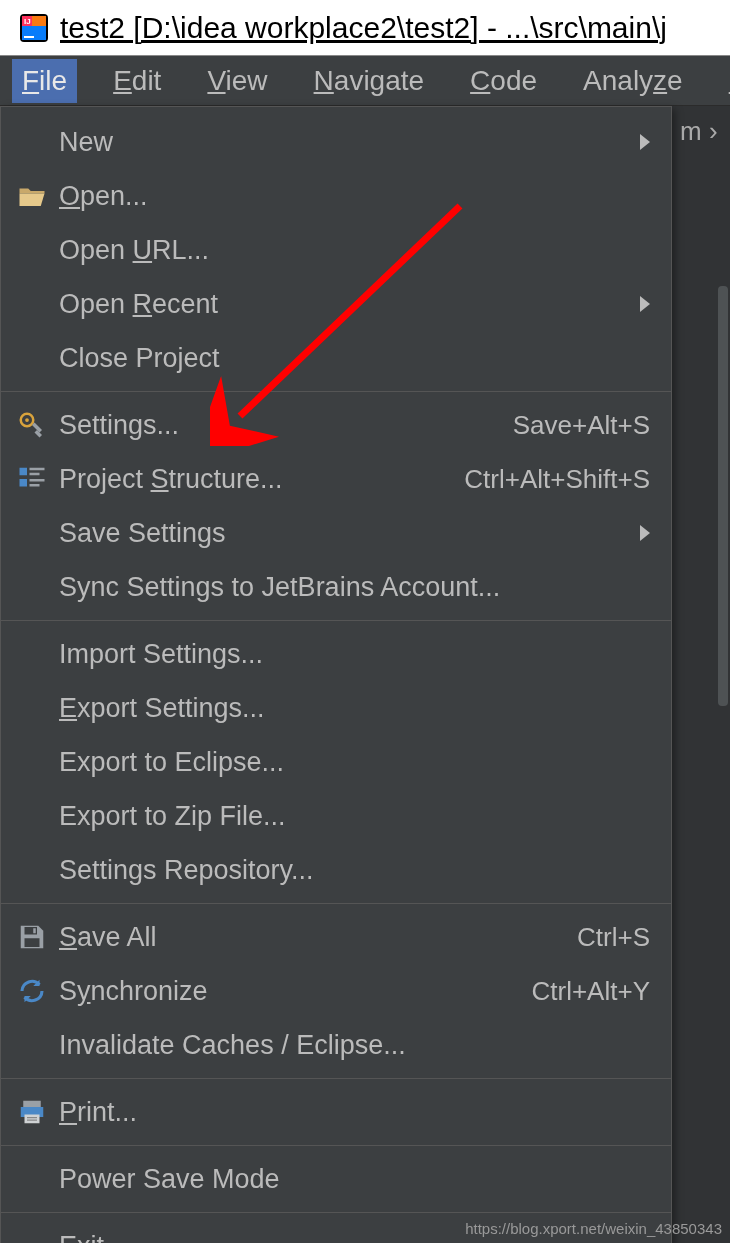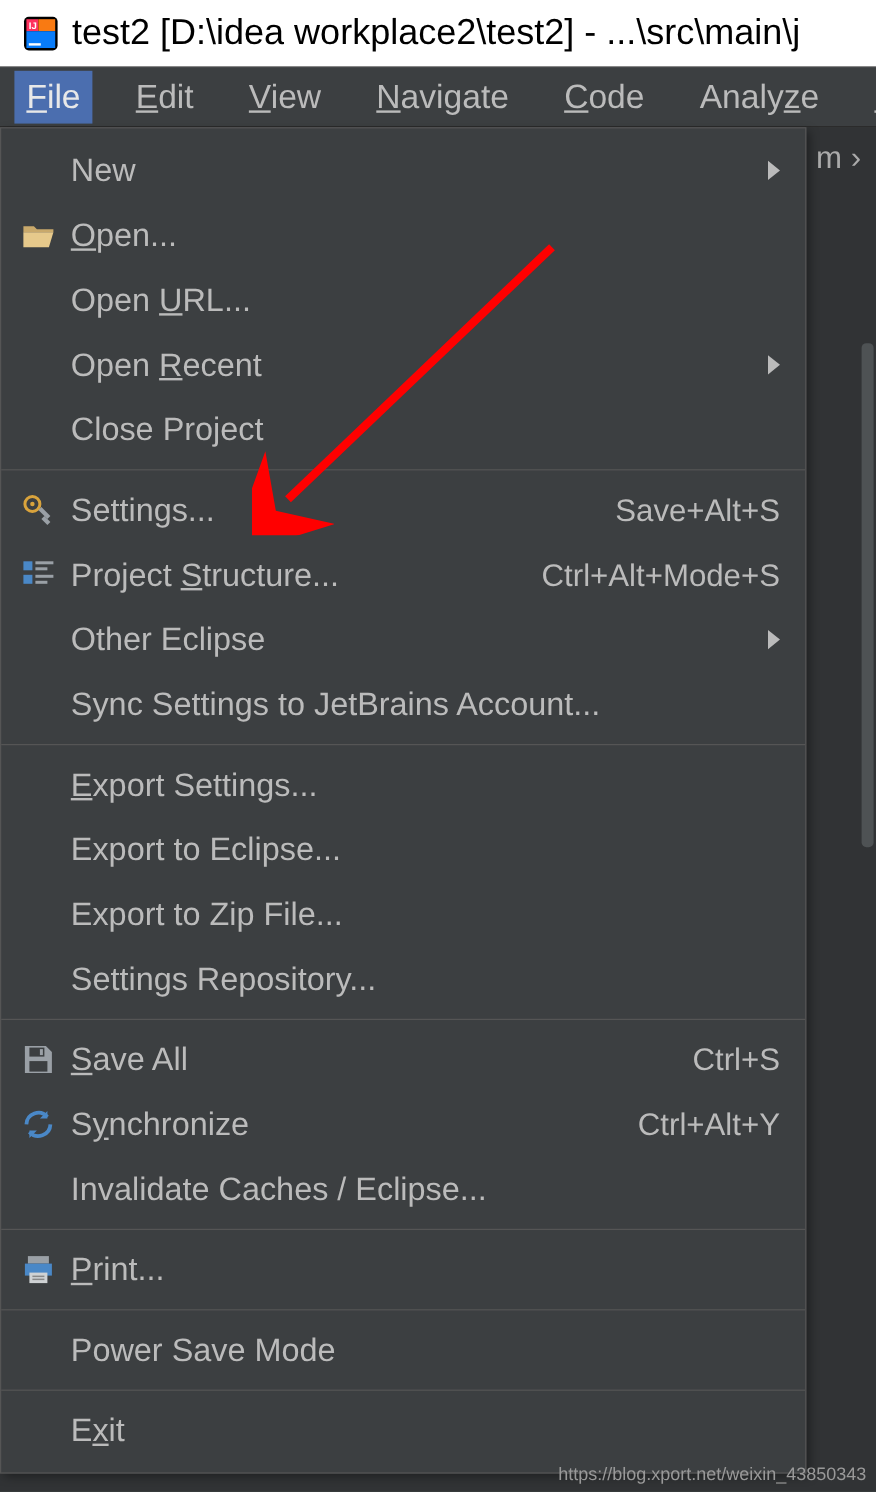--- a/index.html
+++ b/index.html
@@ -11,20 +11,21 @@
     background: #ffffff;
     display: flex;
     align-items: center;
     padding-left: 18px;
     font-size: 30px;
     color: #000;
     font-weight: 400;
     border-bottom: 1px solid #888;
     white-space: nowrap;
     overflow: hidden;
+    text-decoration: underline;
   }
   .titlebar .logo {
     width: 32px; height: 32px; margin-right: 10px; flex-shrink:0;
   }
 
   
   .menubar {
     height: 50px;
     background: #3c3f41;
     display: flex;
@@ -204,32 +205,36 @@
           <svg width="30" height="30" viewBox="0 0 24 24">
             <rect x="2" y="3" width="6" height="6" fill="#4a88c7"></rect>
             <rect x="10" y="3" width="12" height="2" fill="#9aa0a6"></rect>
             <rect x="10" y="7" width="8" height="2" fill="#9aa0a6"></rect>
             <rect x="2" y="12" width="6" height="6" fill="#4a88c7"></rect>
             <rect x="10" y="12" width="12" height="2" fill="#9aa0a6"></rect>
             <rect x="10" y="16" width="8" height="2" fill="#9aa0a6"></rect>
           </svg>
         </span>
         <span class="label">Project <span class="ul2">S</span>tructure...</span>
-        <span class="shortcut">Ctrl+Alt+Mode+S</span>
-      </div>
-      <div class="ditem">
-        <span class="icon-slot"></span>
-        <span class="label">Other Eclipse</span>
+        <span class="shortcut">Ctrl+Alt+Shift+S</span>
+      </div>
+      <div class="ditem">
+        <span class="icon-slot"></span>
+        <span class="label">Save Settings</span>
         <span class="arrow"></span>
       </div>
       <div class="ditem">
         <span class="icon-slot"></span>
         <span class="label">Sync Settings to JetBrains Account...</span>
       </div>
       <div class="sep"></div>
+      <div class="ditem">
+        <span class="icon-slot"></span>
+        <span class="label">Import Settings...</span>
+      </div>
       <div class="ditem">
         <span class="icon-slot"></span>
         <span class="label"><span class="ul2">E</span>xport Settings...</span>
       </div>
       <div class="ditem">
         <span class="icon-slot"></span>
         <span class="label">Export to Eclipse...</span>
       </div>
       <div class="ditem">
         <span class="icon-slot"></span>

